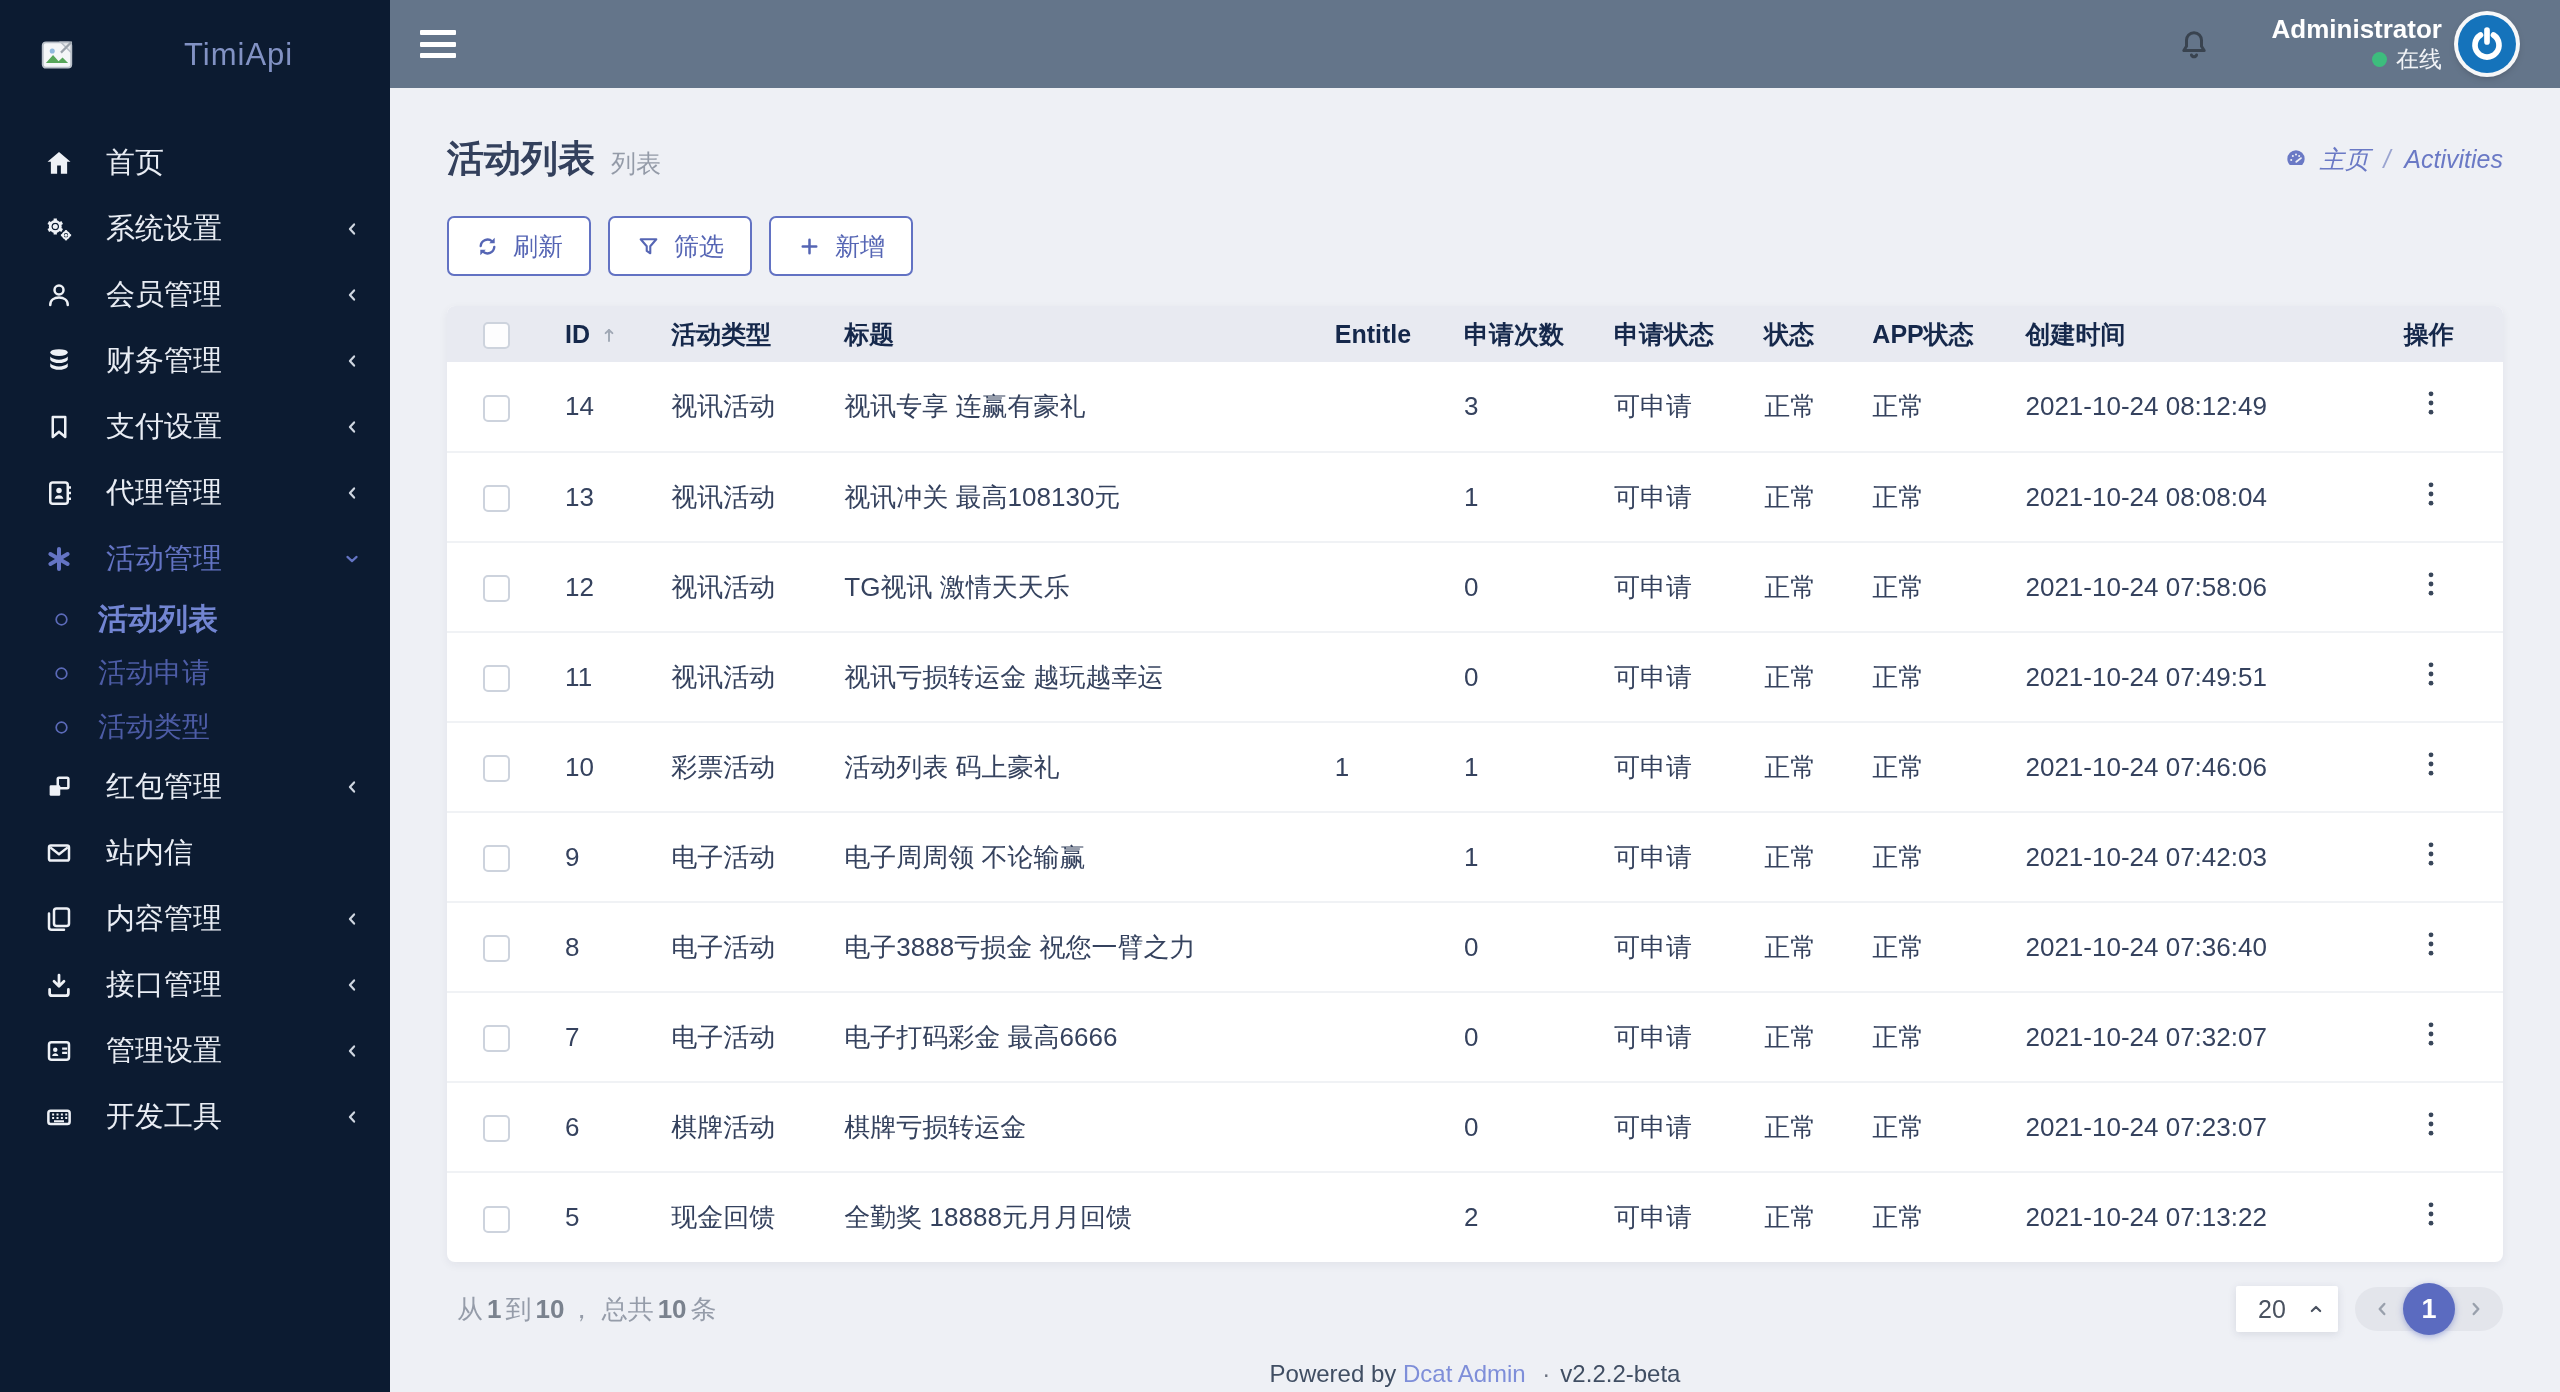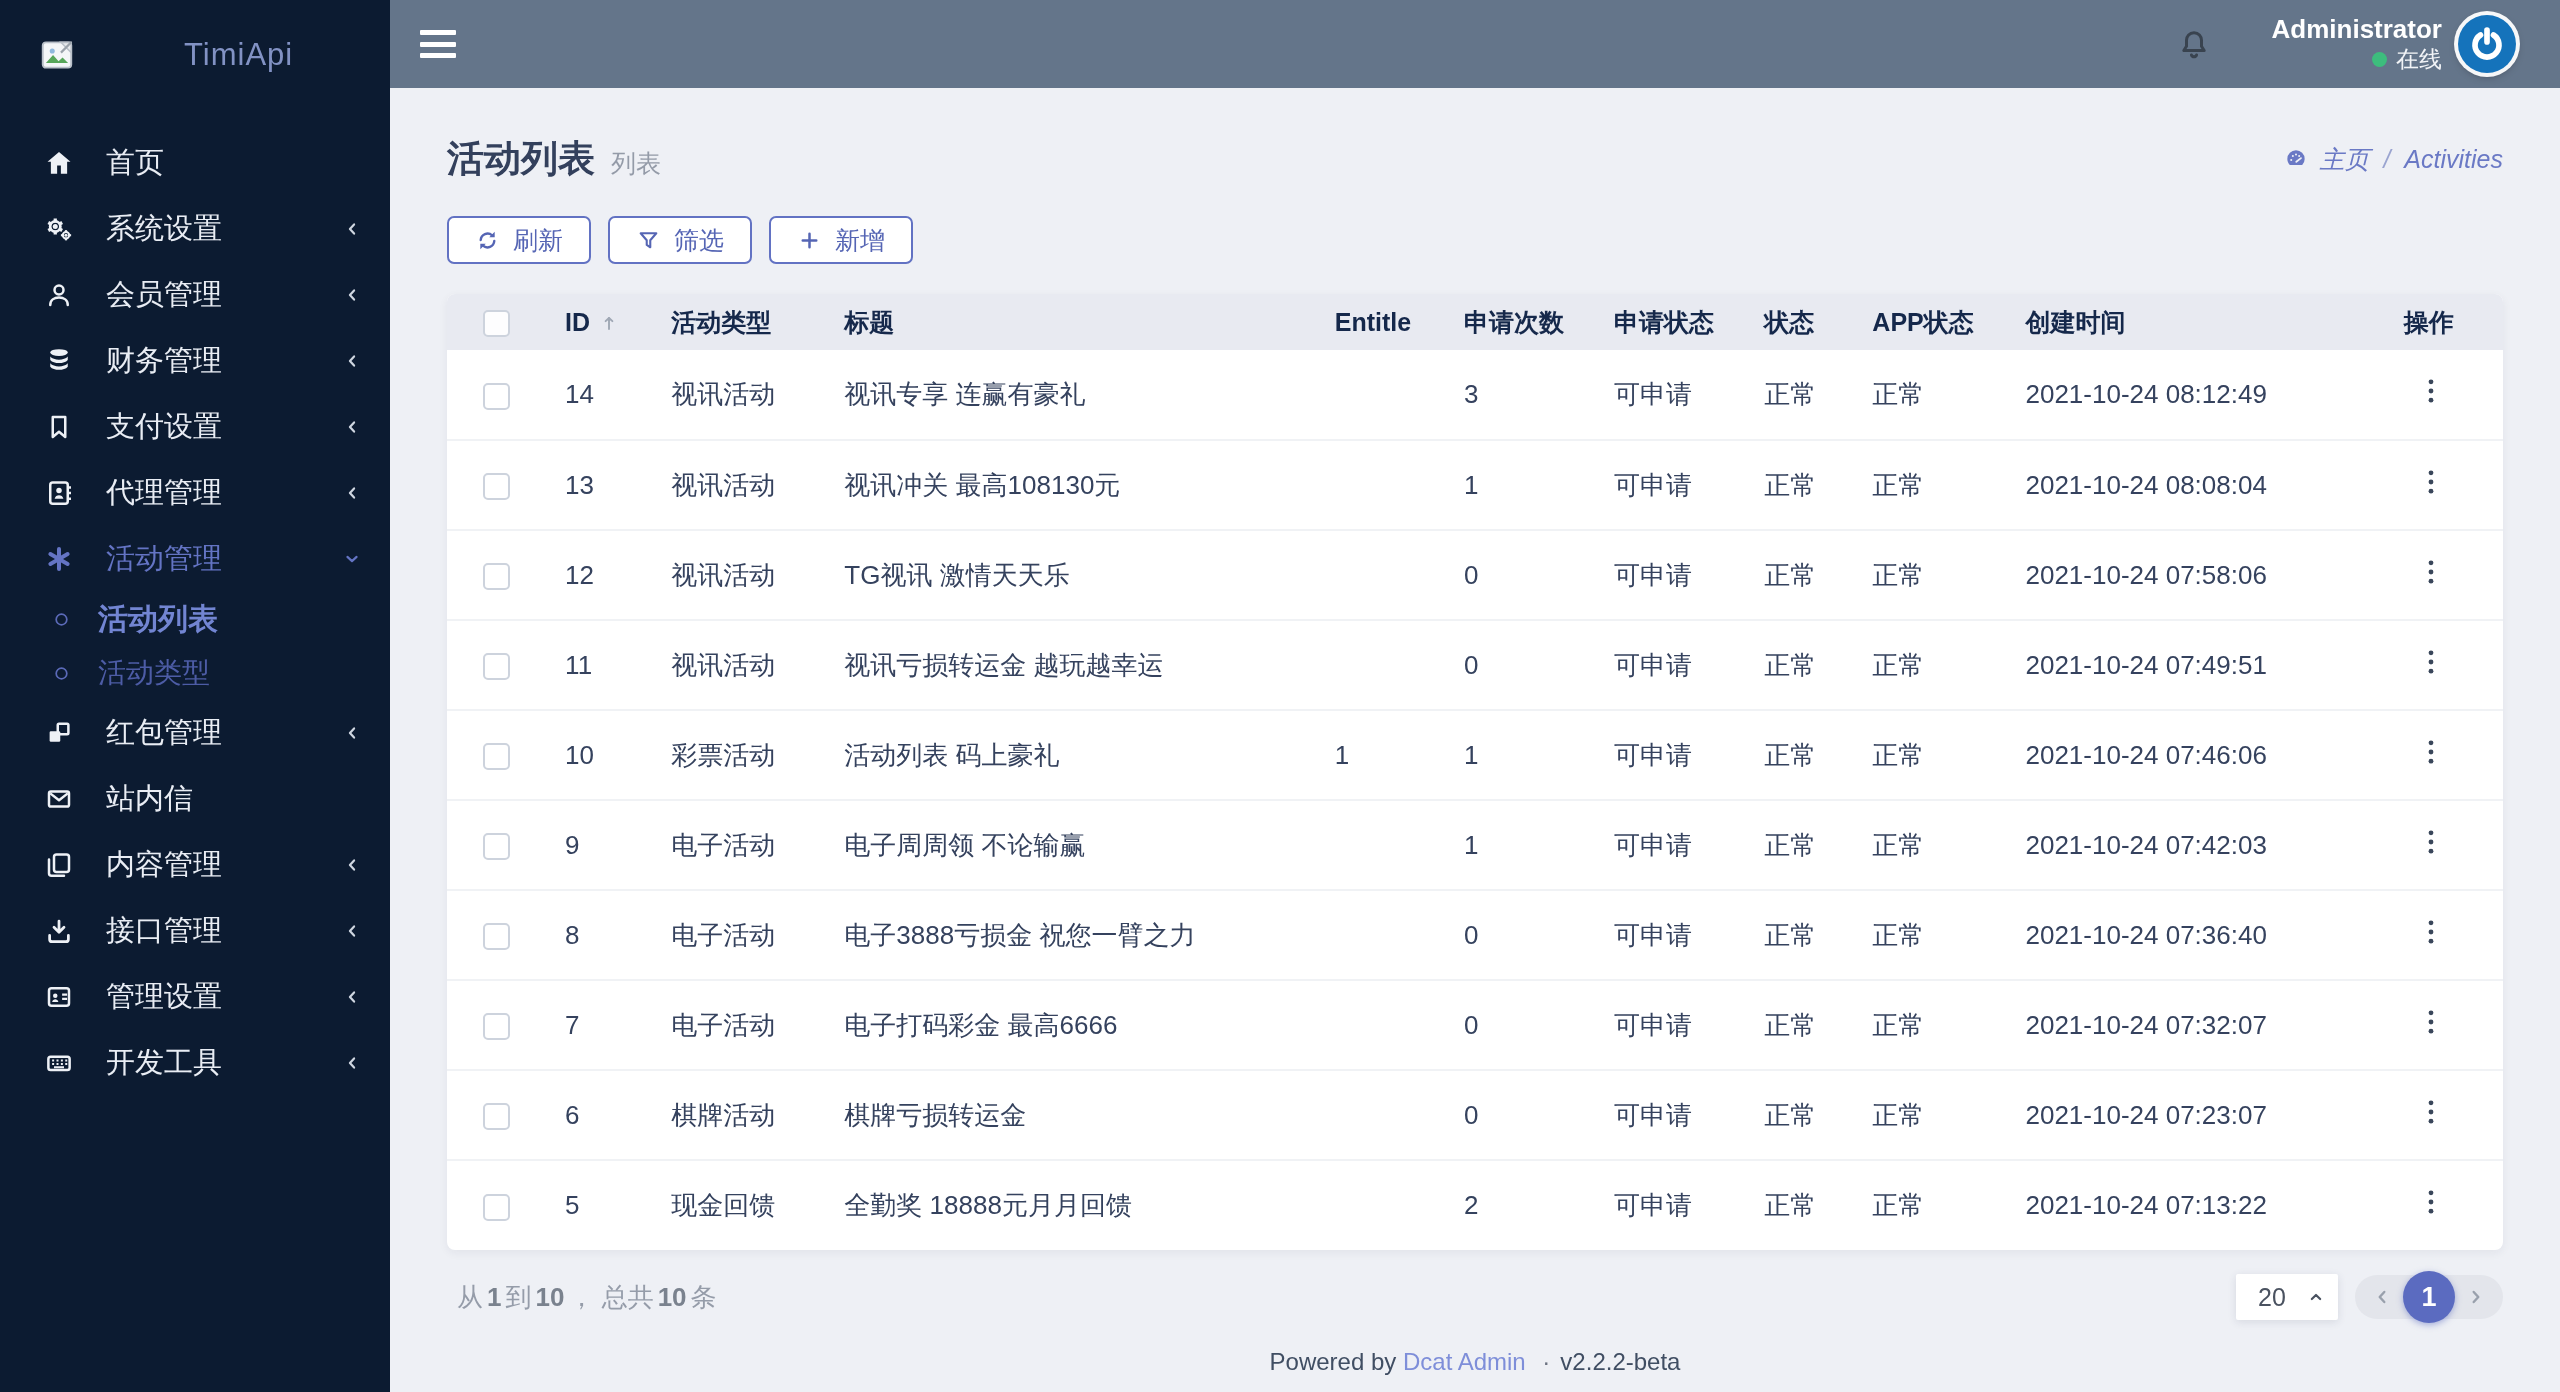--- a/index.html
+++ b/index.html
@@ -47,21 +47,21 @@
   
   .main{position:absolute;left:390px;top:88px;right:0;bottom:0;padding:0 57px;}
   .page-head{margin-top:46px;display:flex;align-items:center;}
   .page-title{font-size:37px;font-weight:600;color:#33405c;}
   .page-subtitle{margin-left:16px;font-size:25px;color:#949ba8;padding-top:8px;}
   .breadcrumb{margin-left:auto;display:flex;align-items:center;font-size:25px;color:#6a79c5;cursor:pointer;font-style:italic;}
   .bc-icon{width:26px;height:26px;color:#6a79c5;margin-right:10px;}
   .bc-sep{margin:0 14px;color:#9aa4d0;}
 
   .toolbar{margin-top:32px;display:flex;align-items:center;}
-  .btn{display:flex;align-items:center;height:48px;padding:0 26px;background:#fff;border:2px solid #6272c3;border-radius:7px;color:#5565b4;font-size:25px;cursor:pointer;}
+  .btn{display:flex;align-items:center;height:60px;padding:0 26px;background:#fff;border:2px solid #6272c3;border-radius:7px;color:#5565b4;font-size:25px;cursor:pointer;}
   .btn + .btn{margin-left:17px;}
   .btn-icon{width:25px;height:25px;margin-right:13px;color:#5565b4;}
   .btn-add{margin-left:auto;}
 
   .card{margin-top:30px;background:#fff;border-radius:8px;box-shadow:0 3px 10px rgba(30,40,70,.06);overflow:hidden;}
   table{width:100%;border-collapse:collapse;table-layout:fixed;}
   thead th{background:#e8eaf1;height:56px;text-align:left;font-size:25px;font-weight:700;color:#15284b;white-space:nowrap;}
   tbody td{height:90px;font-size:26px;color:#35425e;border-bottom:2px solid #f0f2f5;white-space:nowrap;overflow:hidden;}
   tbody tr:last-child td{border-bottom:none;}
   .col-check{padding-left:36px!important;}
@@ -224,20 +224,28 @@
           </svg>
         </span>
   </div>
       <div class="subnav-item active">
     <span class="sub-icon" data-icon="circle">
           <svg xmlns="http://www.w3.org/2000/svg" viewBox="0 0 24 24">
             <circle cx="12" cy="12" r="7.5" fill="none" stroke="currentColor" stroke-width="2.4"></circle>
           </svg>
         </span>
     <span class="sub-label">活动列表</span>
+  </div>
+      <div class="subnav-item">
+    <span class="sub-icon" data-icon="circle">
+          <svg xmlns="http://www.w3.org/2000/svg" viewBox="0 0 24 24">
+            <circle cx="12" cy="12" r="7.5" fill="none" stroke="currentColor" stroke-width="2.4"></circle>
+          </svg>
+        </span>
+    <span class="sub-label">活动申请</span>
   </div>
       <div class="subnav-item">
     <span class="sub-icon" data-icon="circle">
           <svg xmlns="http://www.w3.org/2000/svg" viewBox="0 0 24 24">
             <circle cx="12" cy="12" r="7.5" fill="none" stroke="currentColor" stroke-width="2.4"></circle>
           </svg>
         </span>
     <span class="sub-label">活动类型</span>
   </div>
       <div class="nav-item">

